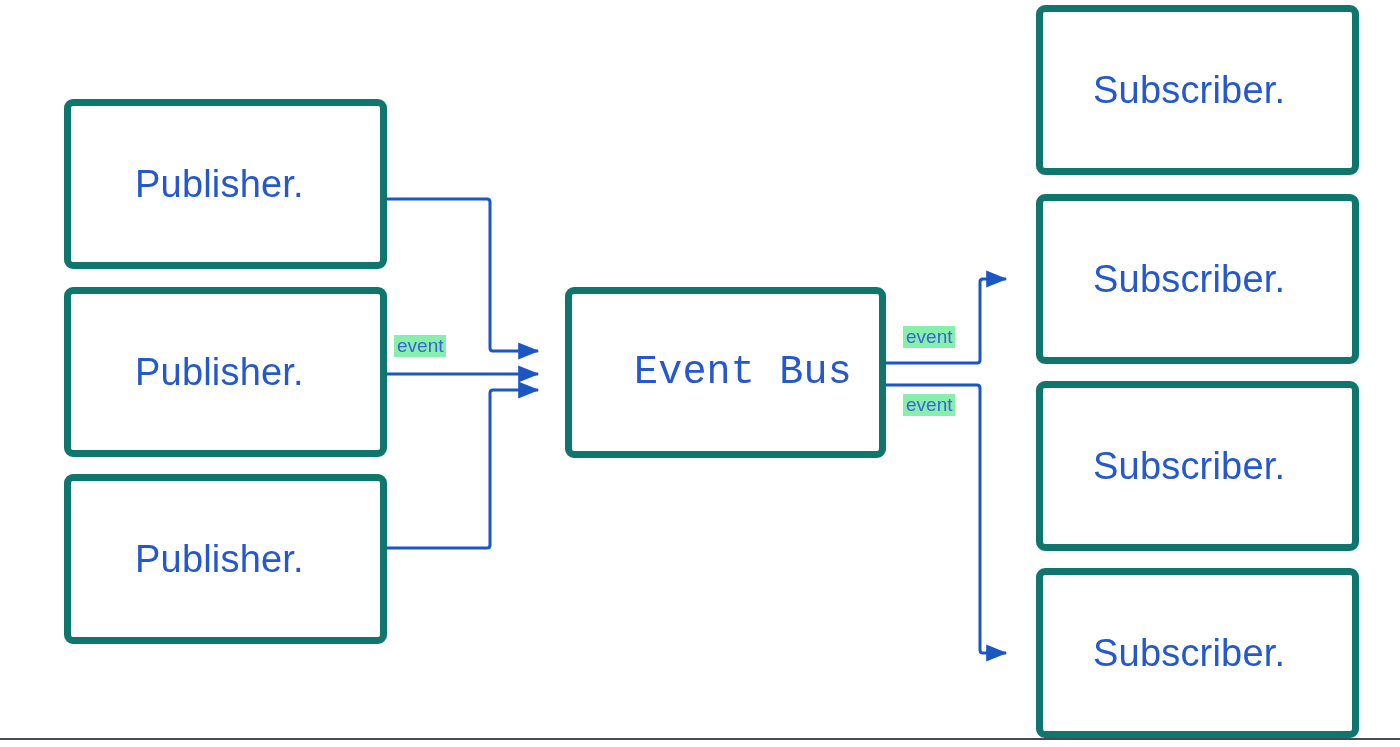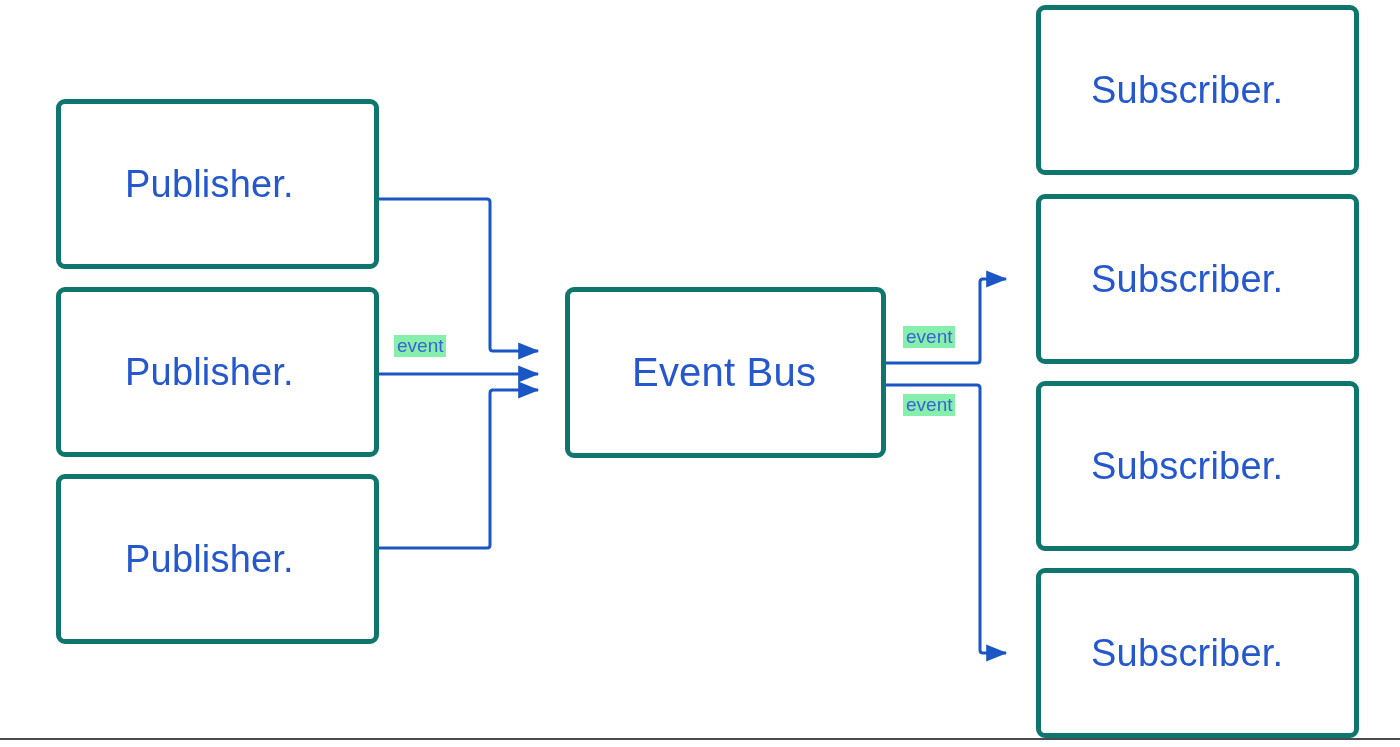--- a/index.html
+++ b/index.html
@@ -11,42 +11,42 @@
     position: relative;
     width: 1400px;
     height: 747px;
     background: #ffffff;
     overflow: hidden;
     font-family: "Liberation Sans", sans-serif;
   }
   .node {
     position: absolute;
     box-sizing: border-box;
-    border: 5px solid #0f766e;
+    border: 7px solid #0f766e;
     border-radius: 9px;
     background: #ffffff;
     display: flex;
     align-items: center;
     justify-content: flex-start;
     z-index: 3;
   }
   .node-label {
     color: #2458cc;
     font-weight: 400;
     letter-spacing: 0.2px;
     white-space: nowrap;
   }
-  .pub-box { left: 56px; width: 323px; height: 170px; }
+  .pub-box { left: 64px; width: 323px; height: 170px; }
   .pub-box .node-label { font-size: 38px; padding-left: 64px; }
   .pub1 { top: 99px; }
   .pub2 { top: 287px; }
   .pub3 { top: 474px; }
 
   .bus-box { left: 565px; top: 287px; width: 321px; height: 171px; }
-  .bus-box .node-label { font-size: 40px; padding-left: 62px; }
+  .bus-box .node-label { font-size: 40px; padding-left: 62px; font-family: Liberation Mono, monospace; }
 
   .sub-box { left: 1036px; width: 323px; height: 170px; }
   .sub-box .node-label { font-size: 38px; padding-left: 50px; }
   .sub1 { top: 5px; }
   .sub2 { top: 194px; }
   .sub3 { top: 381px; }
   .sub4 { top: 568px; }
 
   #wires {
     position: absolute;

